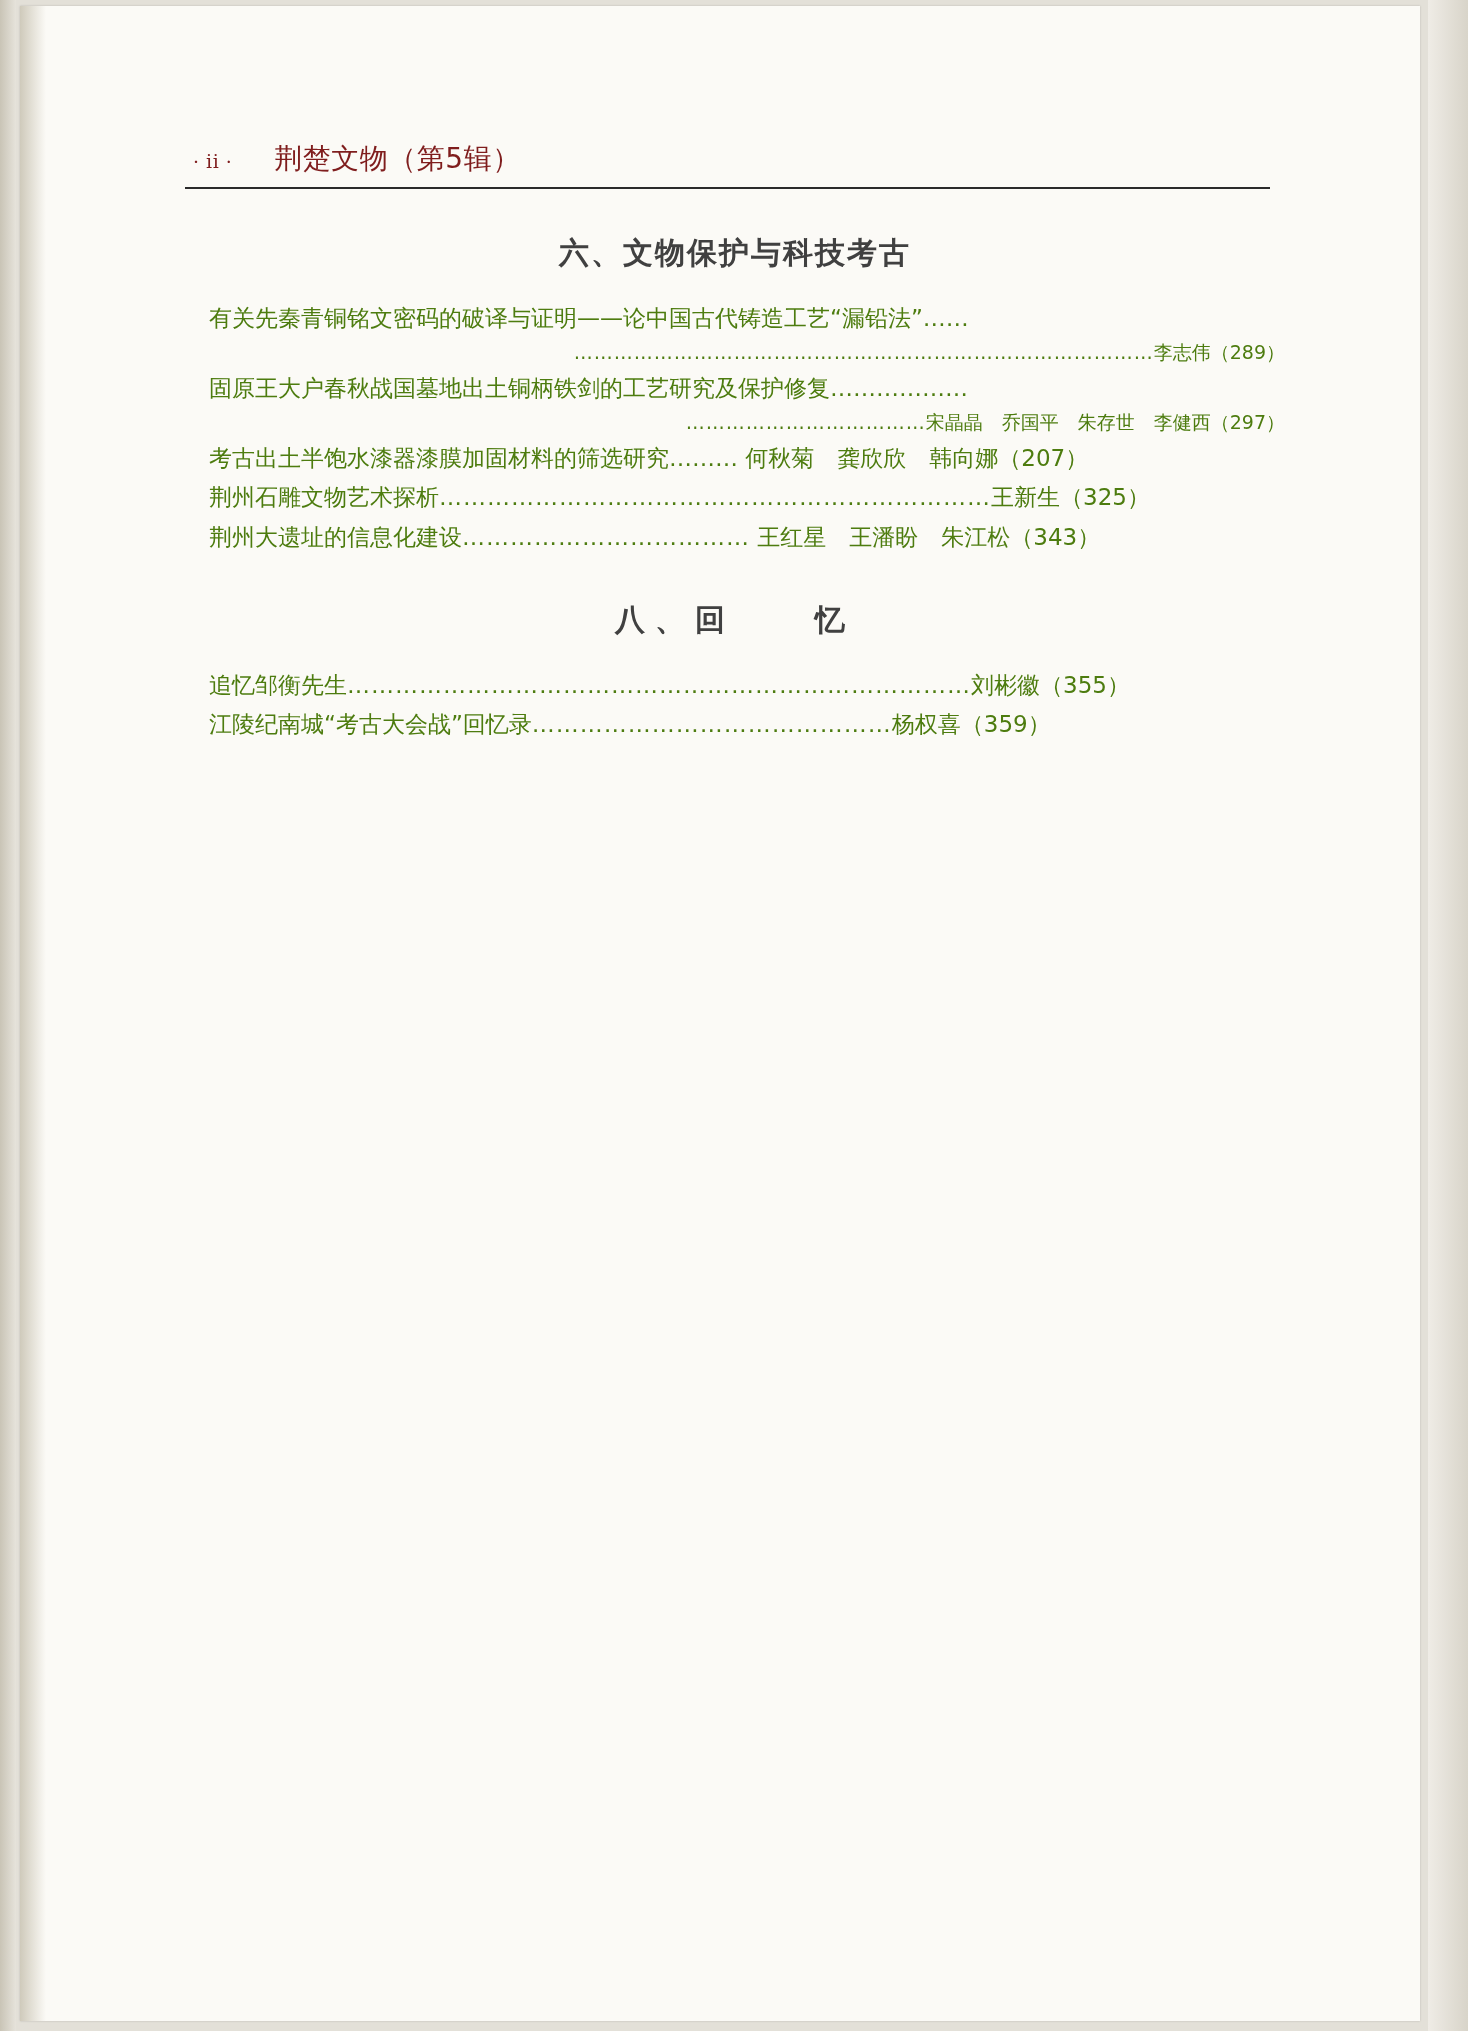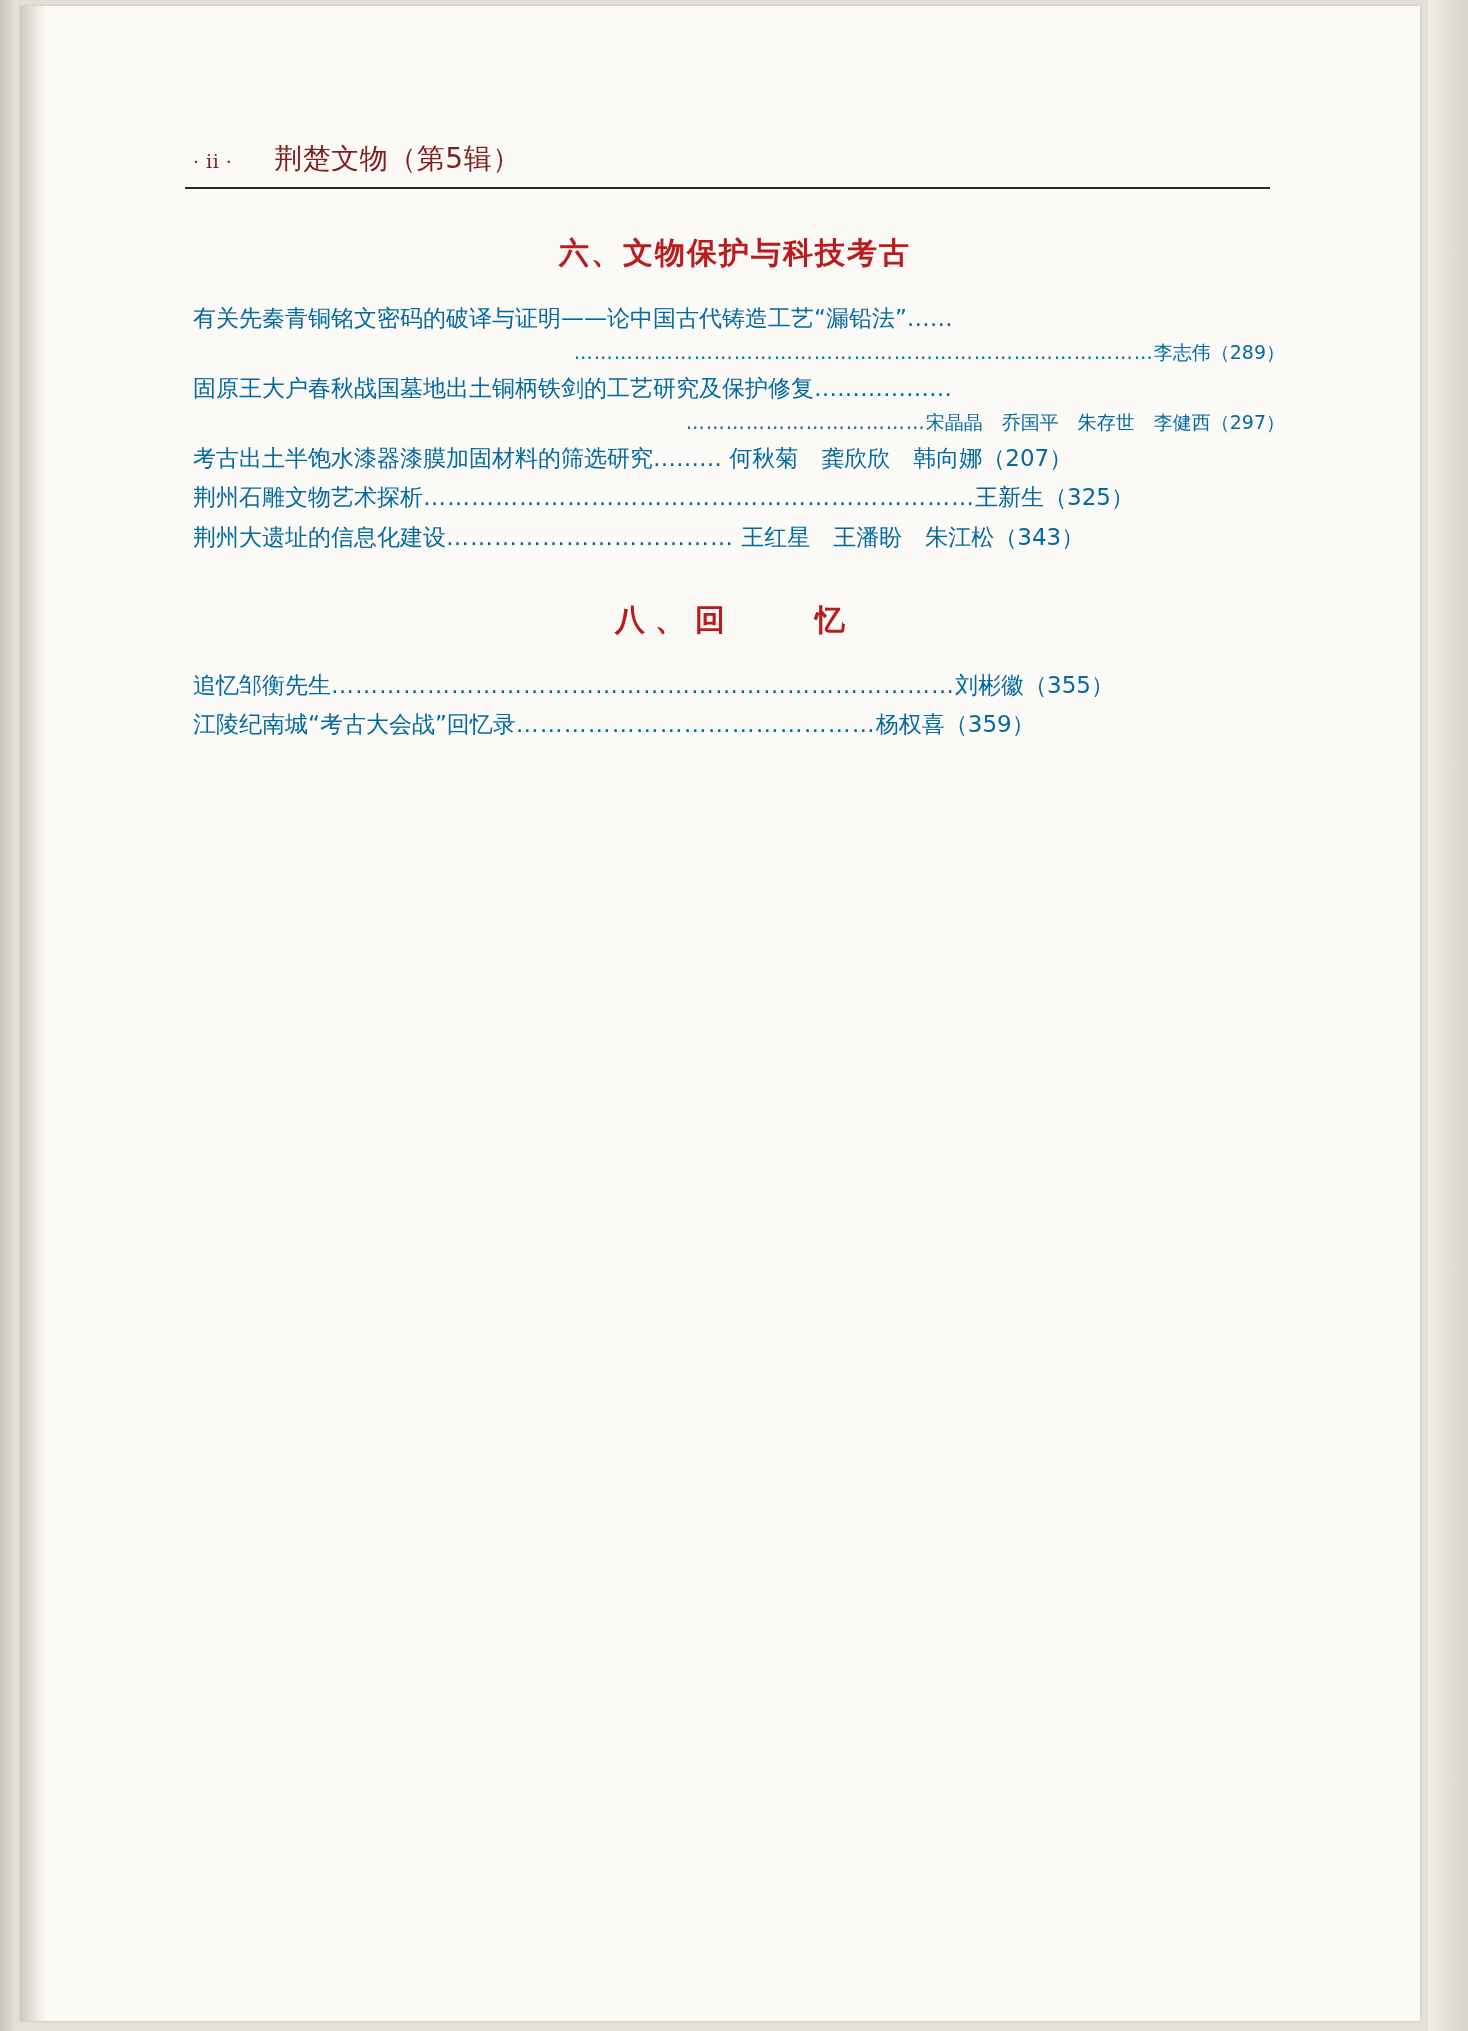--- a/index.html
+++ b/index.html
@@ -84,33 +84,33 @@
     width: 1085px;
   }
 
   
   .section-title {
     text-align: center;
     font-weight: bold;
     font-size: 30px;
     letter-spacing: 2px;
     margin: 44px 0 26px 0;
-    color: #b91c1c;
+    color: #404040;
   }
   .section-title.wide {
     letter-spacing: 10px;
   }
 
   
   .entry {
     font-size: 23px;
     line-height: 1.62;
-    margin: 0 0 2px 0;
+    margin: 0 0 2px 16px;
     padding-left: 8px;
-    color: #0369a1;
+    color: #4d7c0f;
     word-break: break-all;
   }
   .entry .leaders {
     letter-spacing: 1px;
   }
   .entry .authors {
     white-space: pre;
   }
   .entry .page-no {
     white-space: pre;

